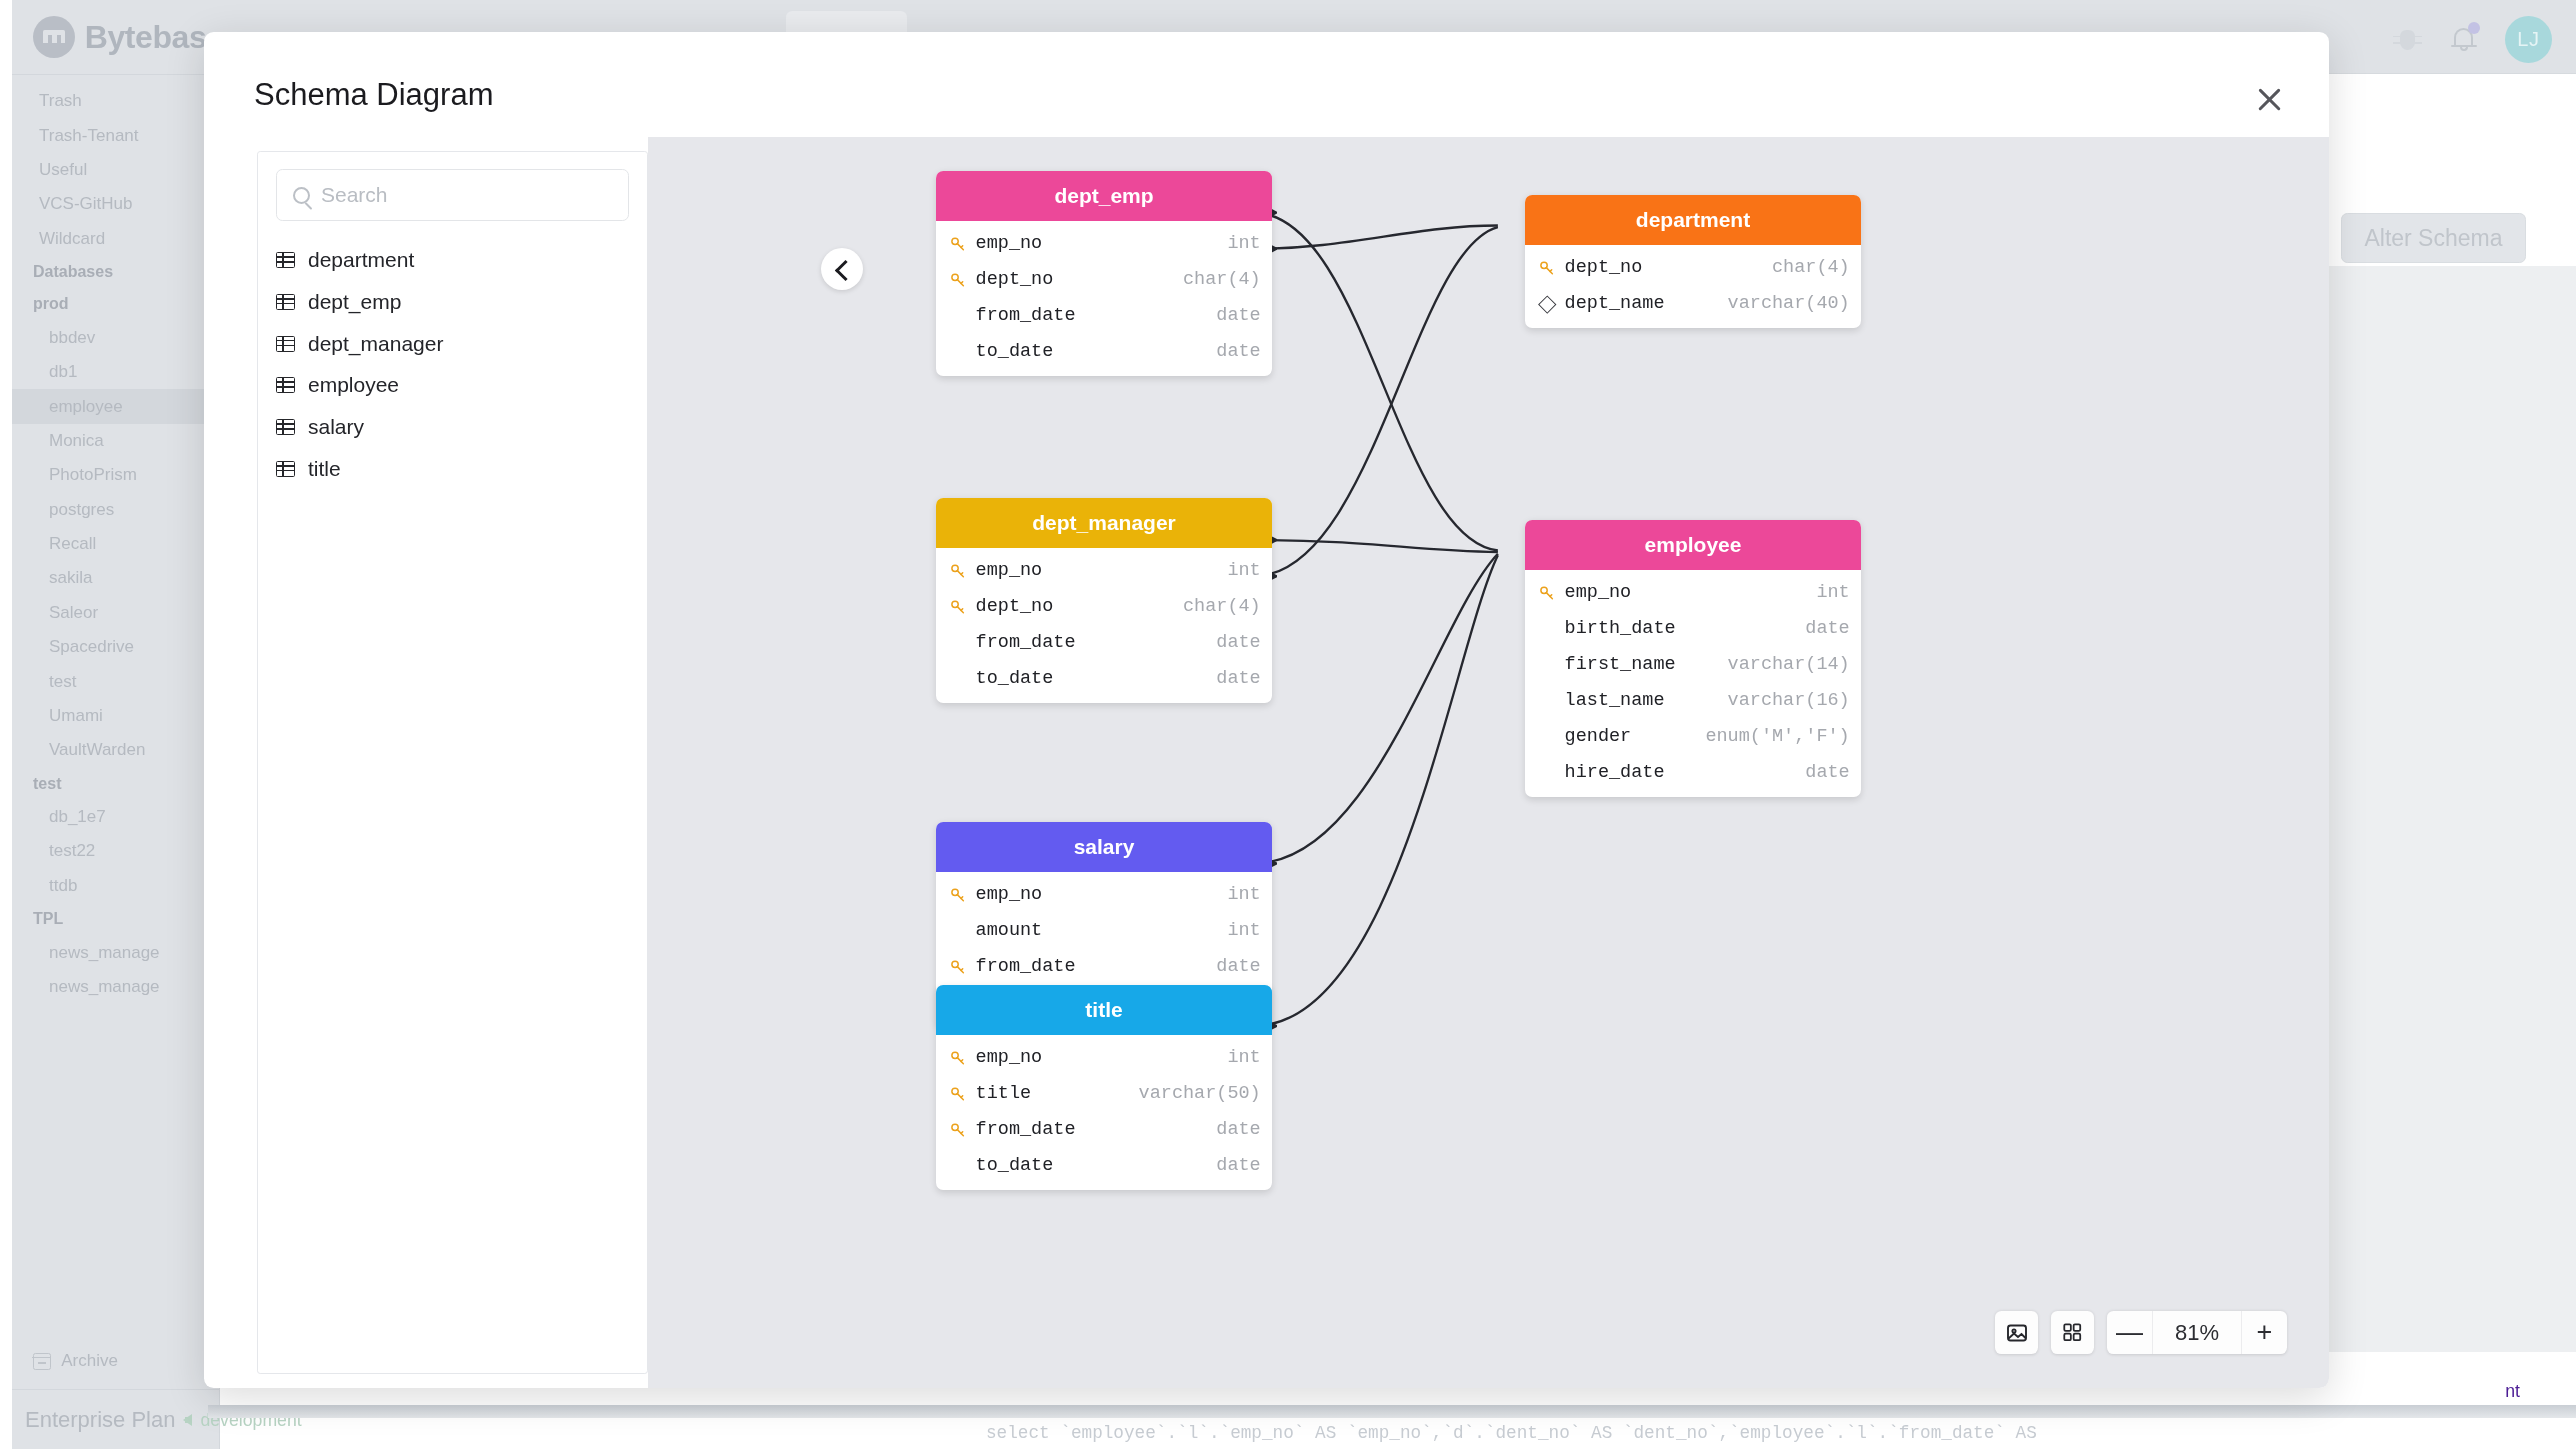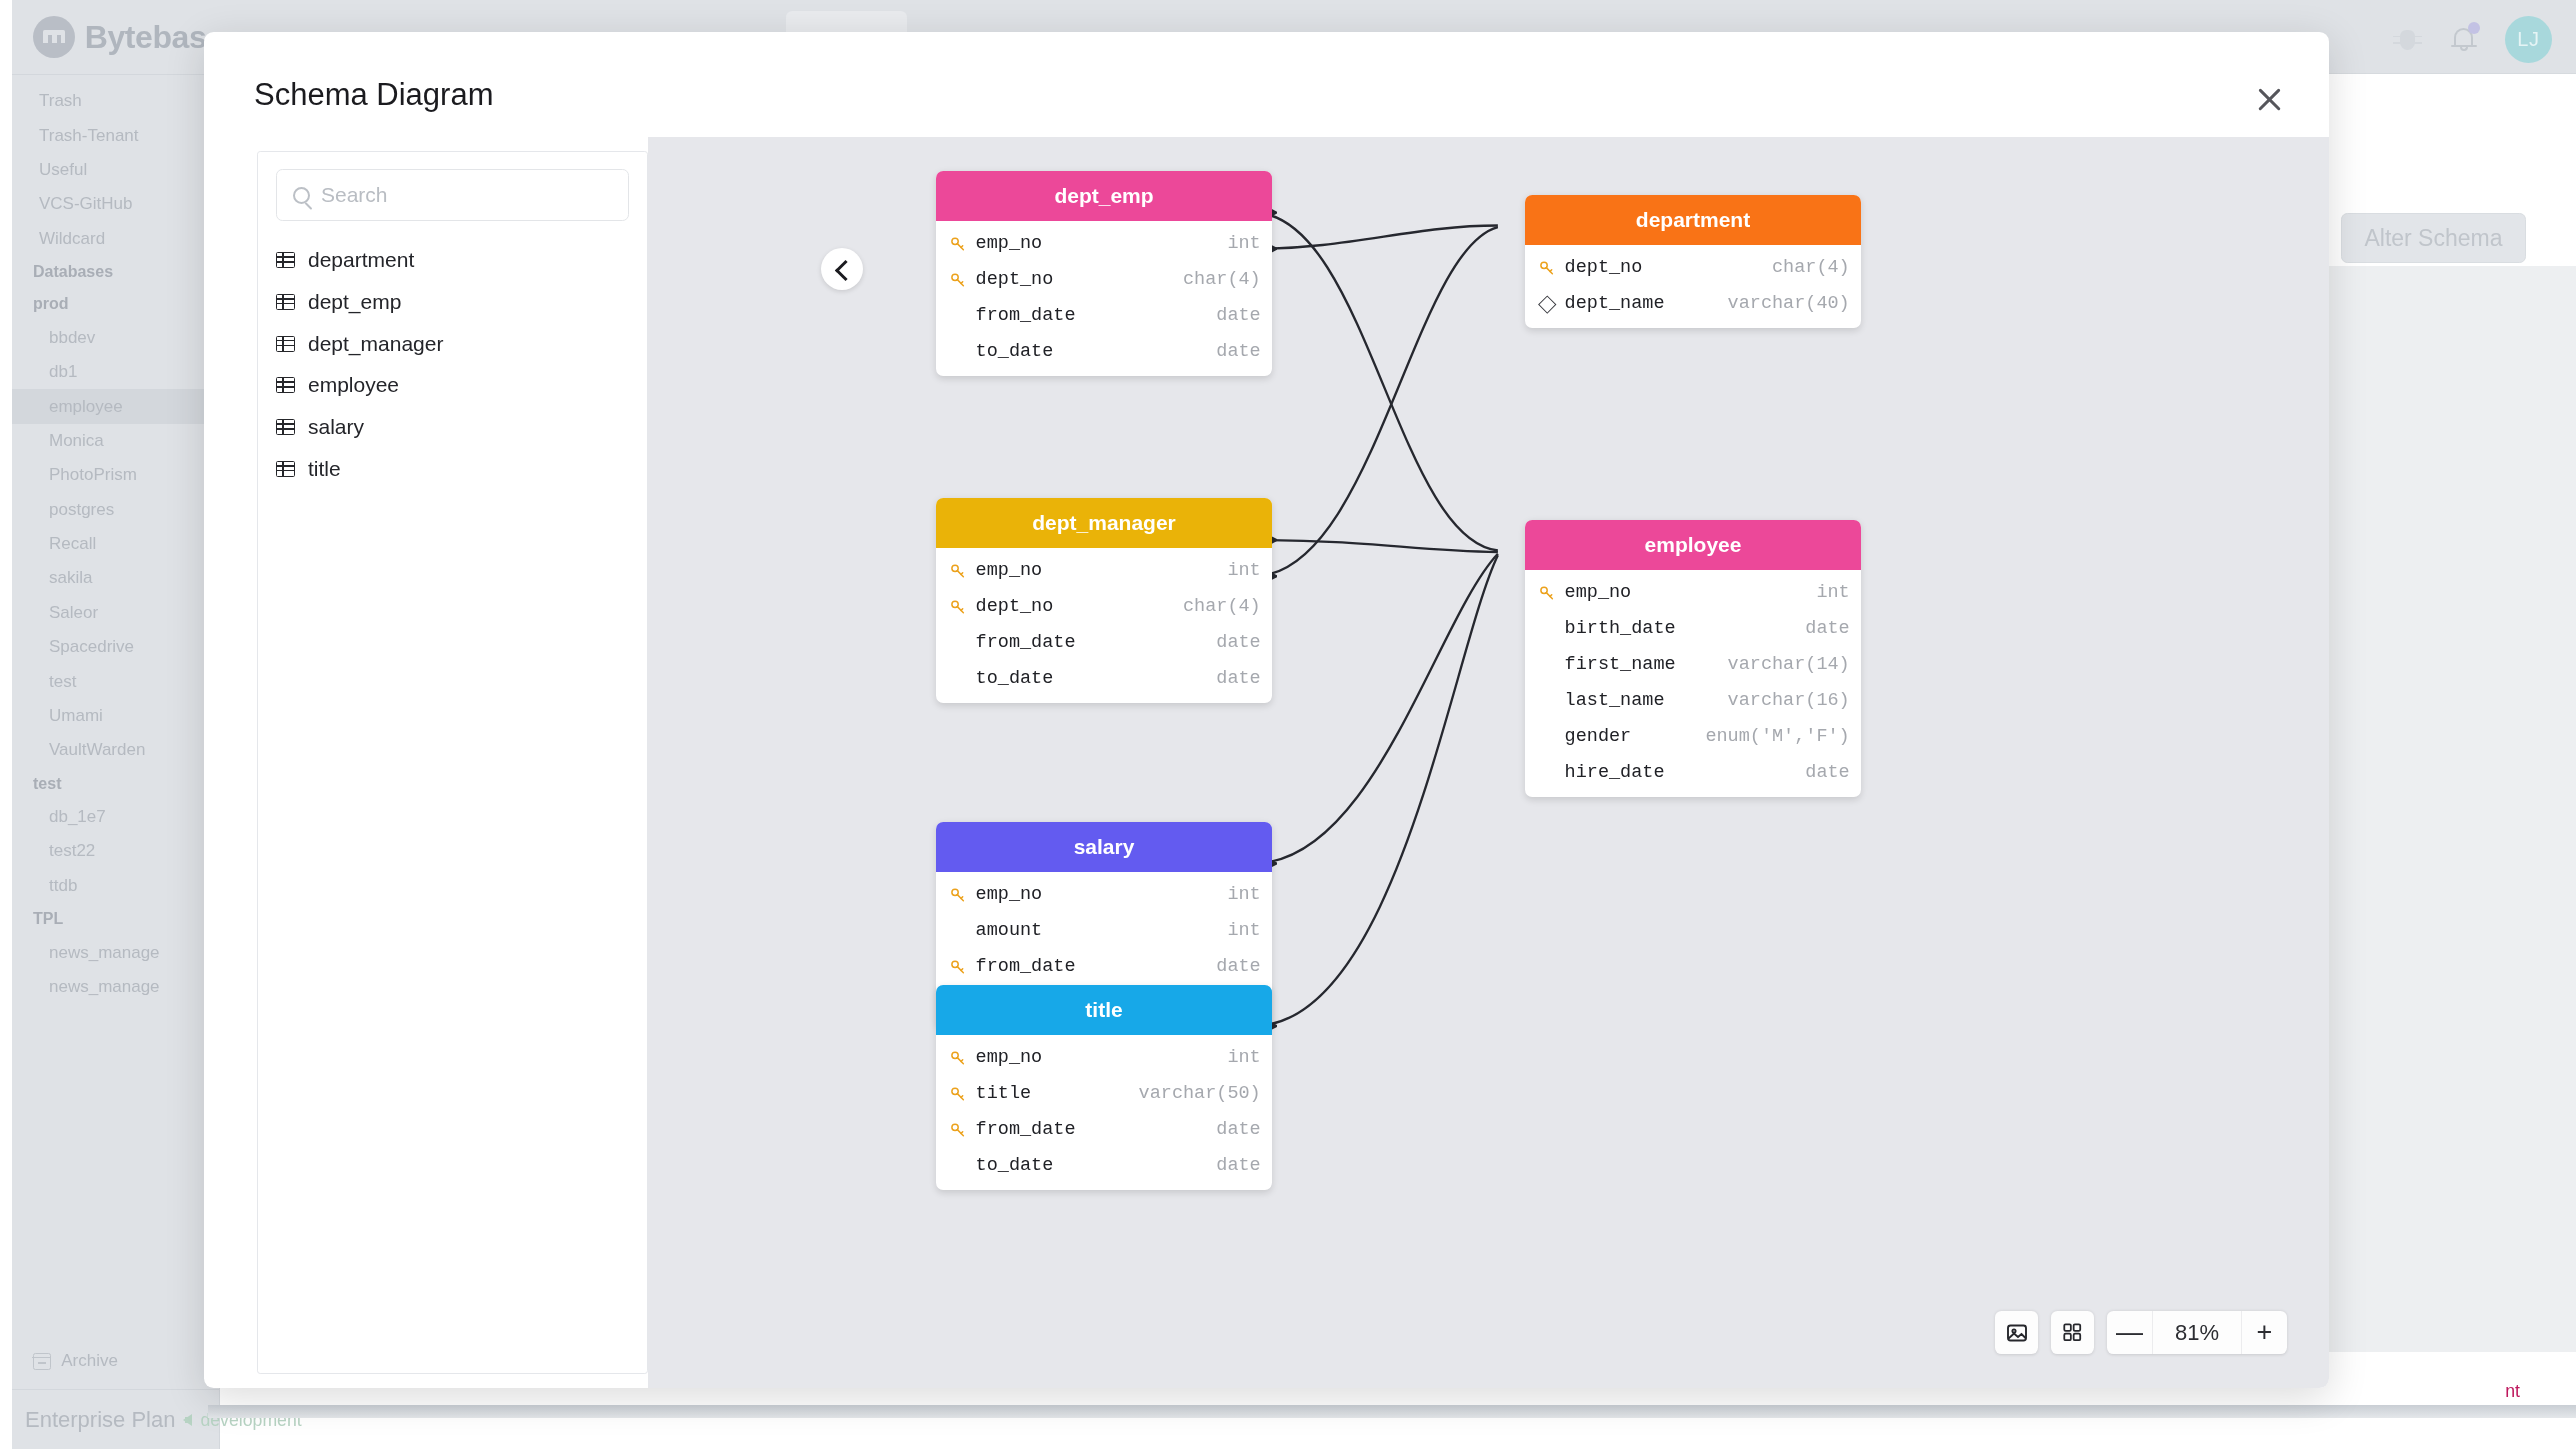--- a/index.html
+++ b/index.html
@@ -151,21 +151,21 @@
   #bg-sqlbar {
     position: absolute; left: 208px; top: 1405px; right: 0; height: 13px;
     background: linear-gradient(to bottom, #c9ced4, #e4e7ea);
   }
   #bg-right-panel {
     position: absolute; left: 2061px; top: 266px; right: 0; bottom: 97px;
     background: #edeff1;
   }
   #bg-comment {
     position: absolute; right: 56px; top: 1381px;
-    font-size: 17.7px; color: #be185d;
+    font-size: 17.7px; color: #4c1d95;
   }
 
   
   #modal {
     position: absolute; left: 204px; top: 32px;
     width: 2125px; height: 1356px;
     background: #ffffff;
     border-radius: 9.7px;
     box-shadow: 0 9.7px 40px rgba(0,0,0,.14);
     overflow: hidden;
@@ -384,20 +384,21 @@
         <span class="clap"></span>
           <span class="dot"></span>
       </span>
       <span id="bg-avatar">LJ</span>
     </div>
   </div>
 
   <div id="bg-right-panel"></div>
   <div id="bg-alter-schema">Alter Schema</div>
   <div id="bg-sqlbar"></div>
+  <div id="bg-sql">select `employee`.`l`.`emp_no` AS `emp_no`,`d`.`dent_no` AS `dent_no`,`employee`.`l`.`from_date` AS</div>
   <div id="bg-comment">nt</div>
 </div>
 
 <div id="modal">
   <h1 id="modal-title">Schema Diagram</h1>
   <div id="modal-close"></div>
 
   <div id="modal-body">
 
     <div id="table-panel">

